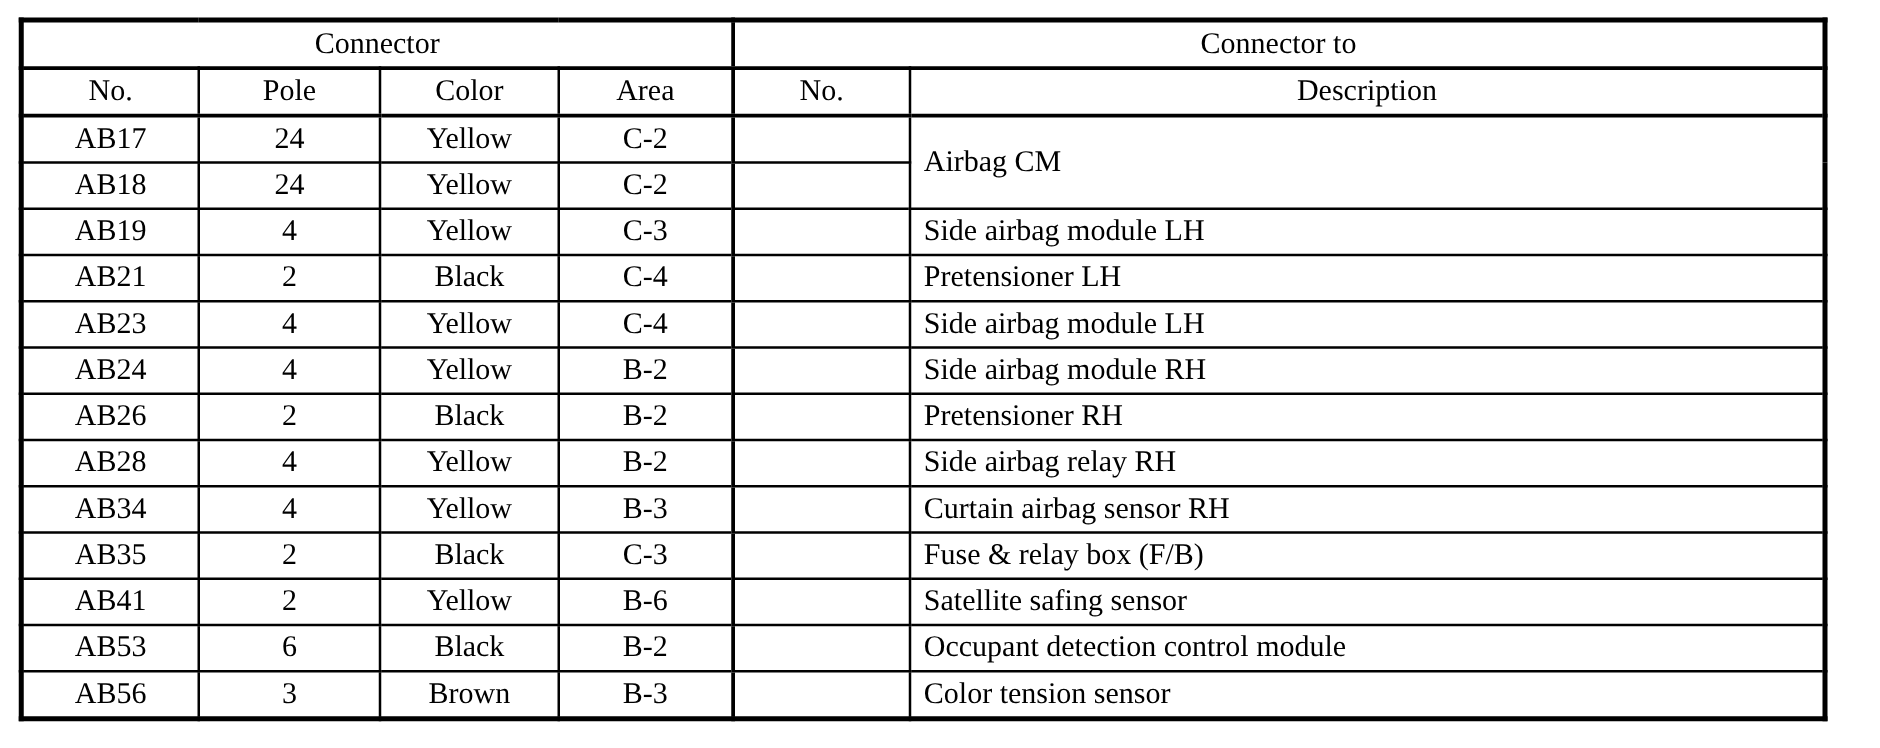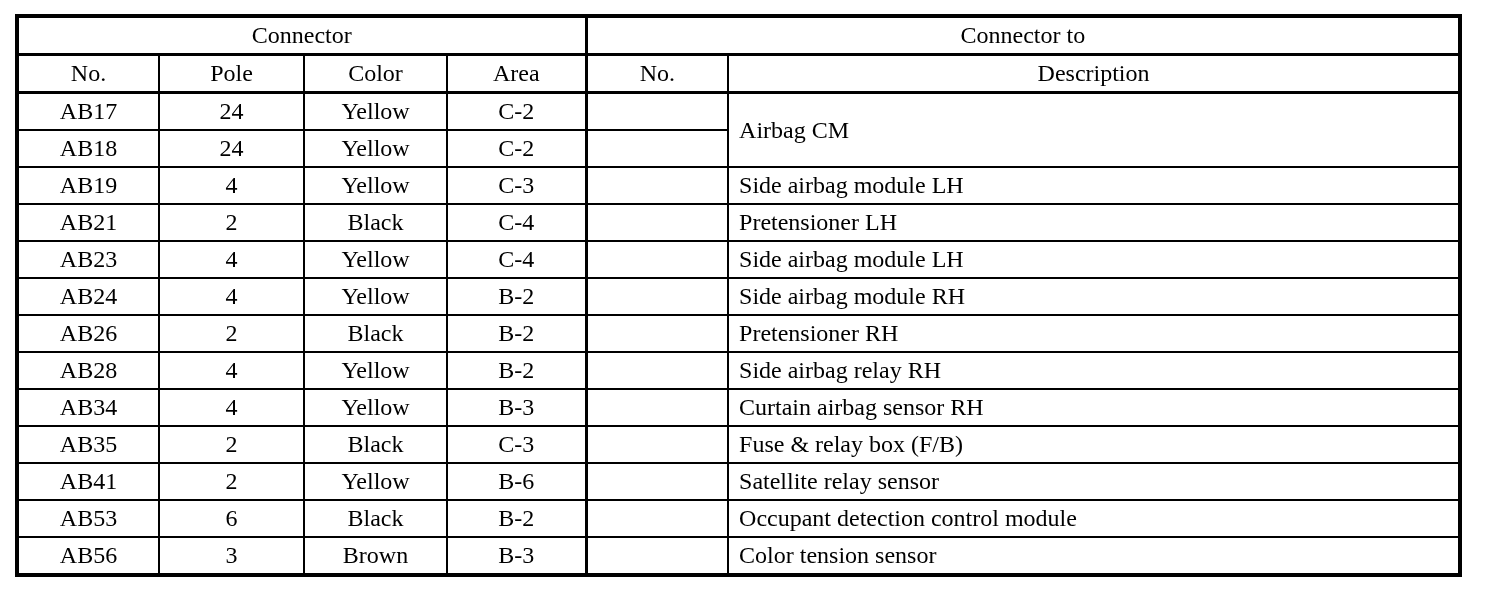--- a/index.html
+++ b/index.html
@@ -159,21 +159,21 @@
         <td>C-3</td>
         <td class="sec-divider"></td>
         <td class="desc">Fuse &amp; relay box (F/B)</td>
       </tr>
       <tr>
         <td>AB41</td>
         <td>2</td>
         <td>Yellow</td>
         <td>B-6</td>
         <td class="sec-divider"></td>
-        <td class="desc">Satellite relay sensor</td>
+        <td class="desc">Satellite safing sensor</td>
       </tr>
       <tr>
         <td>AB53</td>
         <td>6</td>
         <td>Black</td>
         <td>B-2</td>
         <td class="sec-divider"></td>
         <td class="desc">Occupant detection control module</td>
       </tr>
       <tr>

